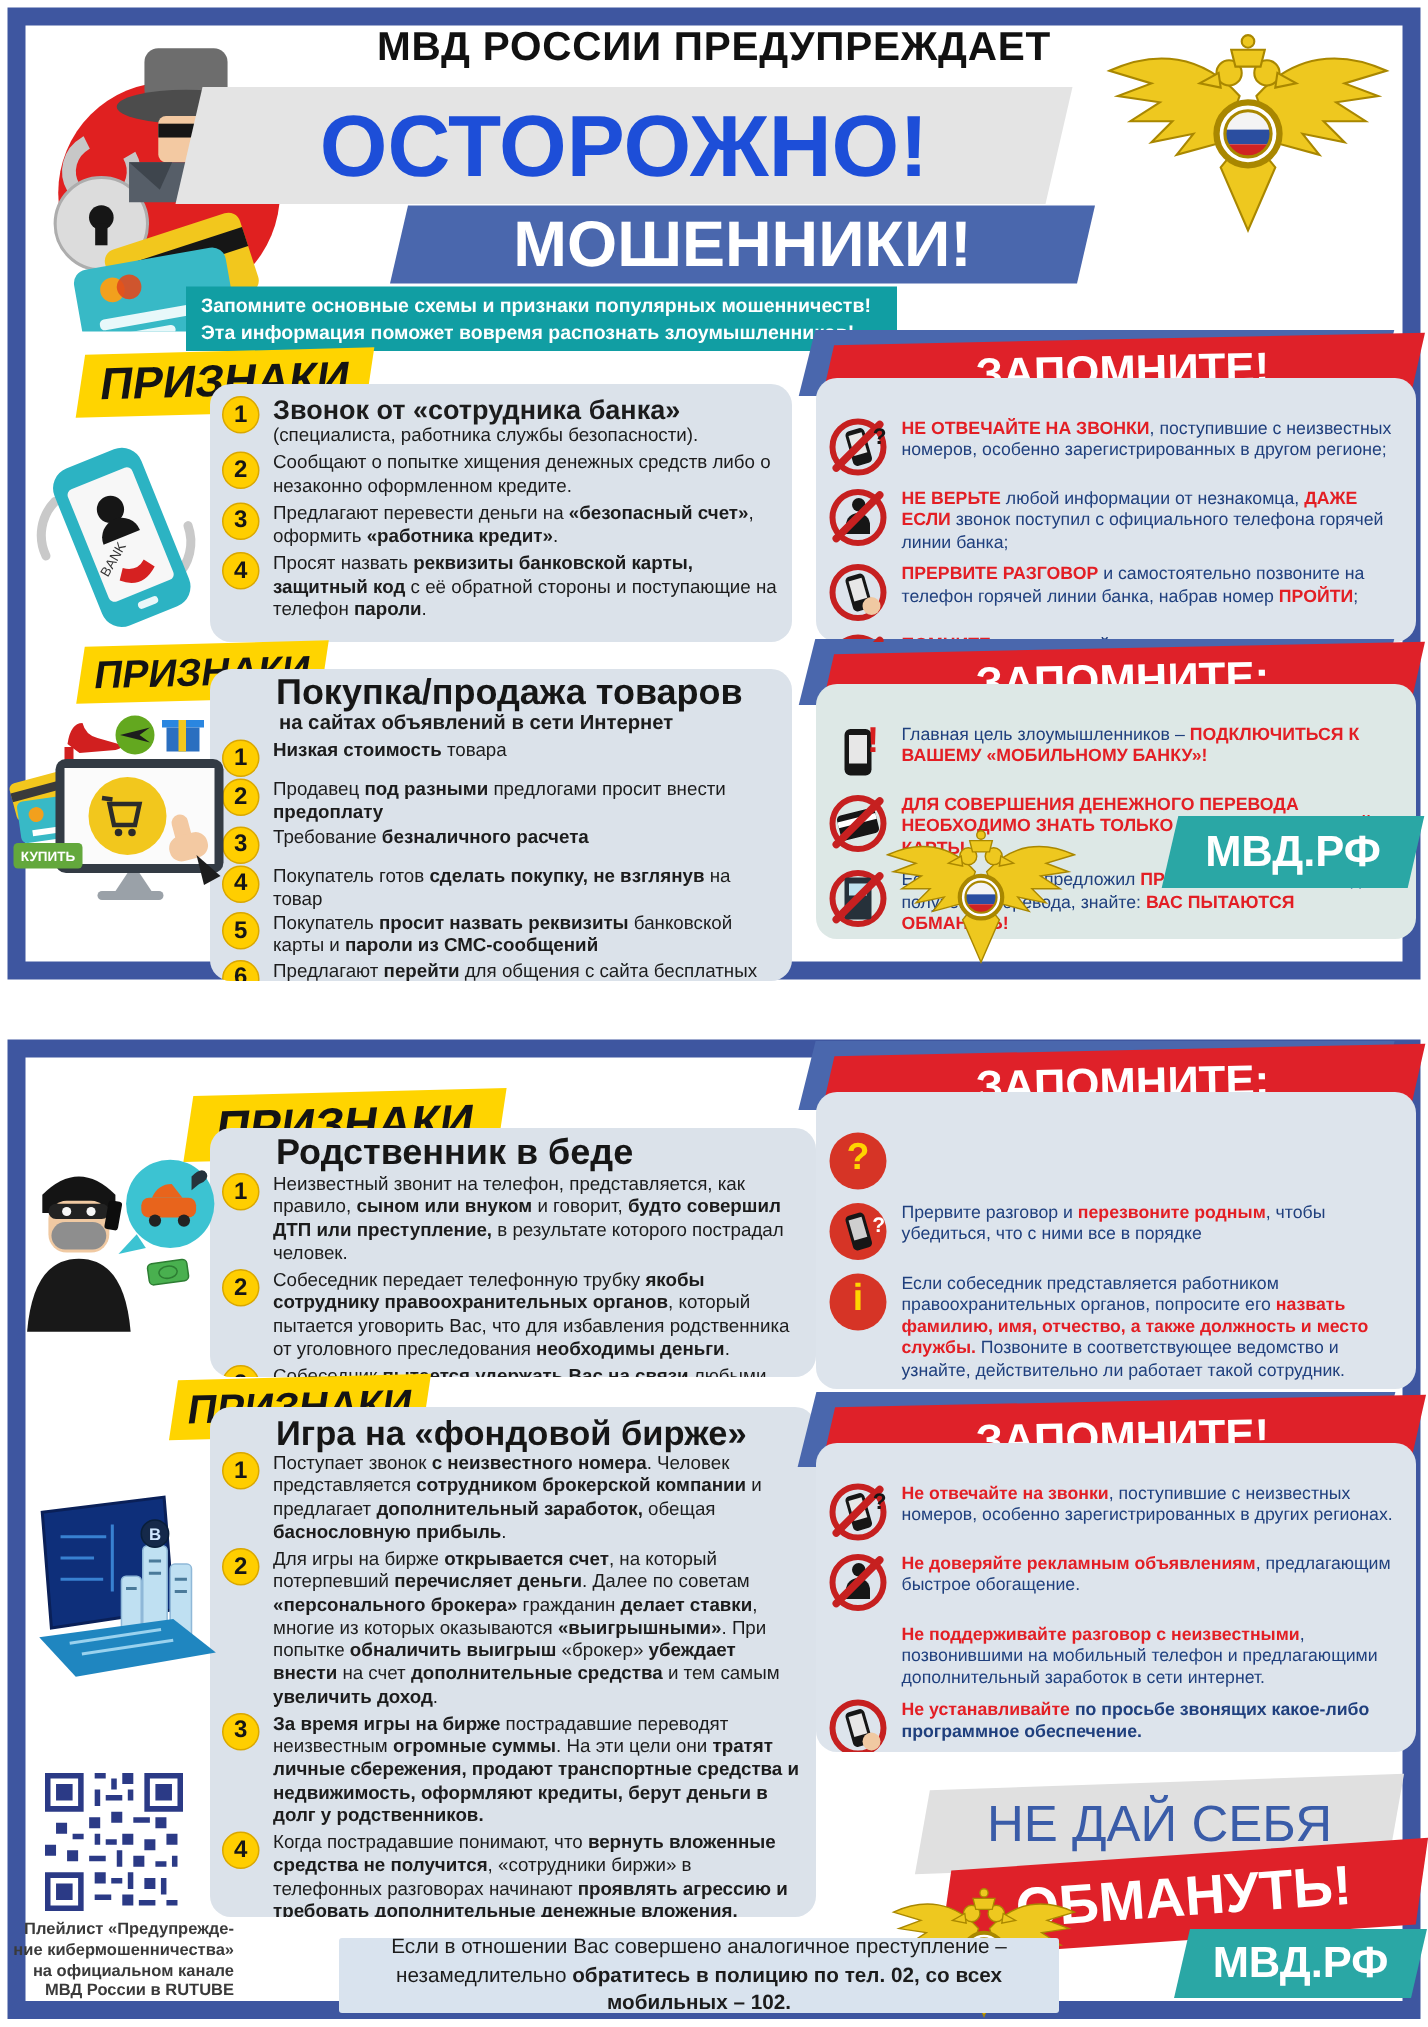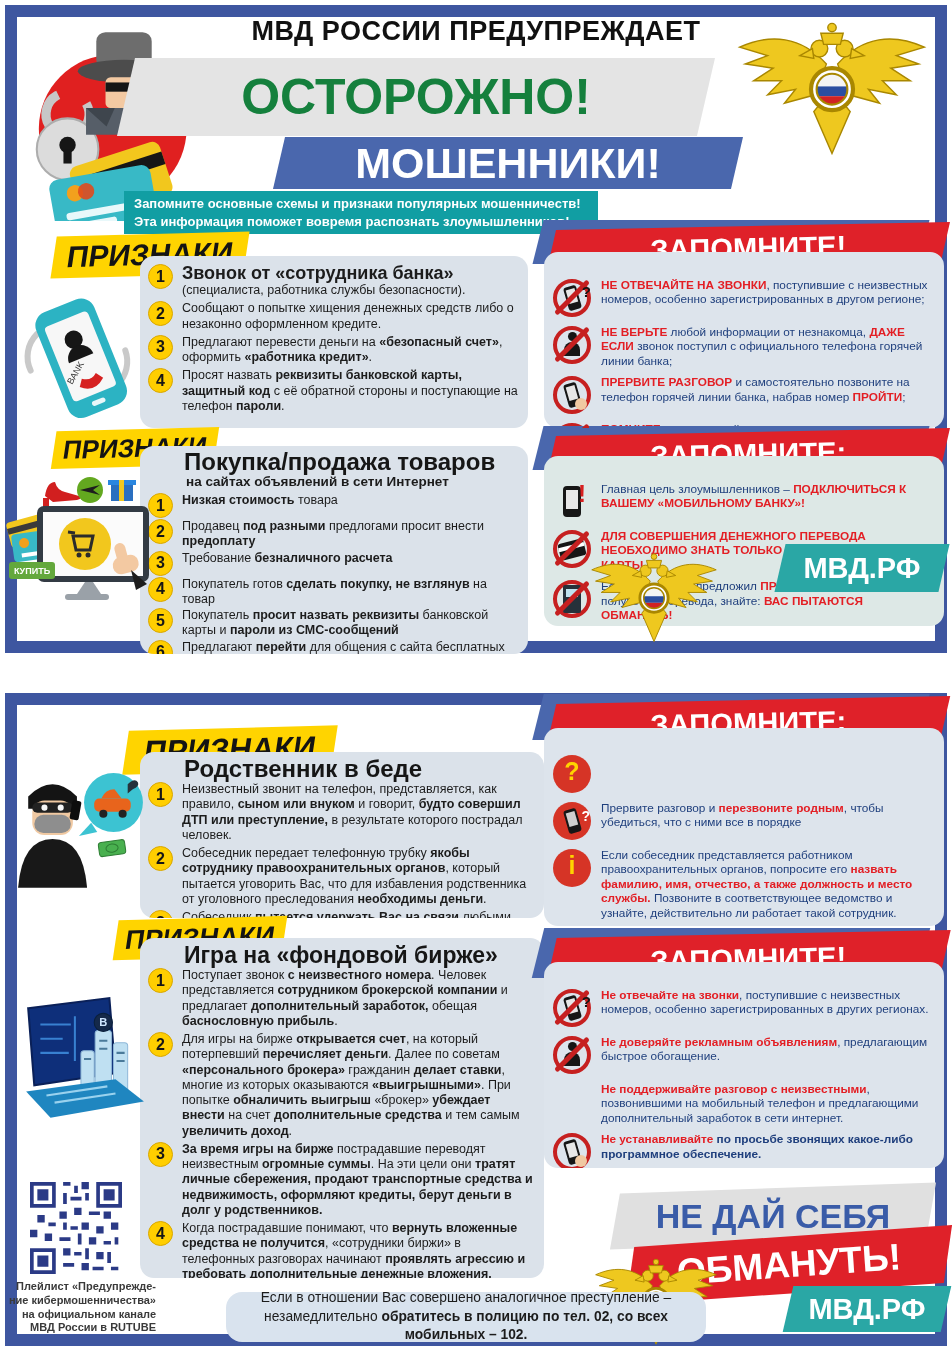--- a/index.html
+++ b/index.html
@@ -12,22 +12,22 @@
   .abs{position:absolute;}
 
   
   .p-header{left:0;right:0;top:16px;text-align:center;font-size:27px;font-weight:900;
             letter-spacing:.5px;color:#111;}
   .band{display:flex;align-items:center;justify-content:center;}
   .band-skin{position:absolute;inset:0;transform:skewX(-13deg);}
   .band-txt{position:relative;transform:skewX(0deg);font-weight:900;white-space:nowrap;}
   .band-gray{left:126px;top:58px;width:580px;height:78px;}
   .band-gray .band-skin{background:#e4e4e4;}
-  .band-gray .band-txt{font-size:50px;color:#15803d;}
-  .band-blue{left:279px;top:137px;width:458px;height:52px;}
+  .band-gray .band-txt{font-size:58px;color:#1d4ed8;}
+  .band-blue{left:266px;top:137px;width:458px;height:52px;}
   .band-blue .band-skin{background:#4a67ad;}
   .band-blue .band-txt{font-size:43px;color:#fff;}
   .intro{left:124px;top:191px;width:474px;background:#119ea3;color:#fff;
          font-size:13px;font-weight:700;line-height:1.35;padding:4px 10px;box-sizing:border-box;}
 
   .tag{background:#ffd400;display:flex;align-items:center;justify-content:center;
        font-weight:900;color:#141414;transform:skewX(-10deg) rotate(-1.5deg);}
 
   .sbox{background:#dbe2ea;border-radius:14px;padding:8px 10px 8px 8px;box-sizing:border-box;overflow:hidden;}
   .box-title{font-size:23px;font-weight:800;color:#161616;margin:0 0 1px 36px;line-height:1.05;}
@@ -84,21 +84,21 @@
   
   .teal-badge{display:flex;align-items:center;justify-content:center;}
   .teal-badge .band-skin{background:#2aa7a5;}
   .teal-badge .band-txt{font-size:29px;color:#fff;font-weight:800;}
   .slogan-gray .band-skin{background:#e0e0e0;transform:skewX(-12deg) rotate(-2deg);}
   .slogan-gray .band-txt{font-size:34px;color:#3a5ca8;}
   .slogan-red .band-skin{background:#df2129;transform:skewX(-12deg) rotate(-4deg);}
   .slogan-red .band-txt{font-size:37px;color:#fff;transform:rotate(-4deg);}
   .emblem{display:block;}
   .qrcap{font-size:11px;font-weight:700;color:#3a3a3a;text-align:right;line-height:1.25;}
-  .footer-strip{background:#d9e3ee;border-radius:16px;display:flex;flex-direction:column;
+  .footer-strip{background:#d9e3ee;border-radius:2px;display:flex;flex-direction:column;
                 justify-content:center;text-align:center;font-size:13.8px;line-height:1.35;
                 padding:4px 12px;box-sizing:border-box;}
 </style>
 </head>
 <body>
 
 <svg width="0" height="0" style="position:absolute" aria-hidden="true">
   <defs>
     <clipPath id="embclip">
         <circle cx="70" cy="48" r="11"></circle>
@@ -589,21 +589,21 @@
               <span class="p-hand"></span>
             </span>
           </span>
     <div class="rtxt"><span class="s-r">Не устанавливайте</span><span class="s-b"> по просьбе звонящих какое-либо программное обеспечение.</span></div>
   </div>
       </div>
   </div>
 
   <div class="abs band slogan-gray" style="left:616px;top:500px;width:314px;height:56px">
     <div class="band-skin"></div>
-    <div class="band-txt" style="font-weight:700">НЕ ДАЙ СЕБЯ</div>
+    <div class="band-txt" style="font-weight:400">НЕ ДАЙ СЕБЯ</div>
   </div>
   <div class="abs band slogan-red" style="left:632px;top:548px;width:314px;height:58px">
     <div class="band-skin"></div>
     <div class="band-txt" style="font-weight:900">ОБМАНУТЬ!</div>
   </div>
   <div class="abs band teal-badge" style="left:788px;top:598px;width:158px;height:46px">
     <div class="band-skin"></div>
     <div class="band-txt">МВД.РФ</div>
   </div>
   <svg class="abs emblem" style="left:592px;top:568px" width="128" height="96" viewBox="0 0 140 100">

